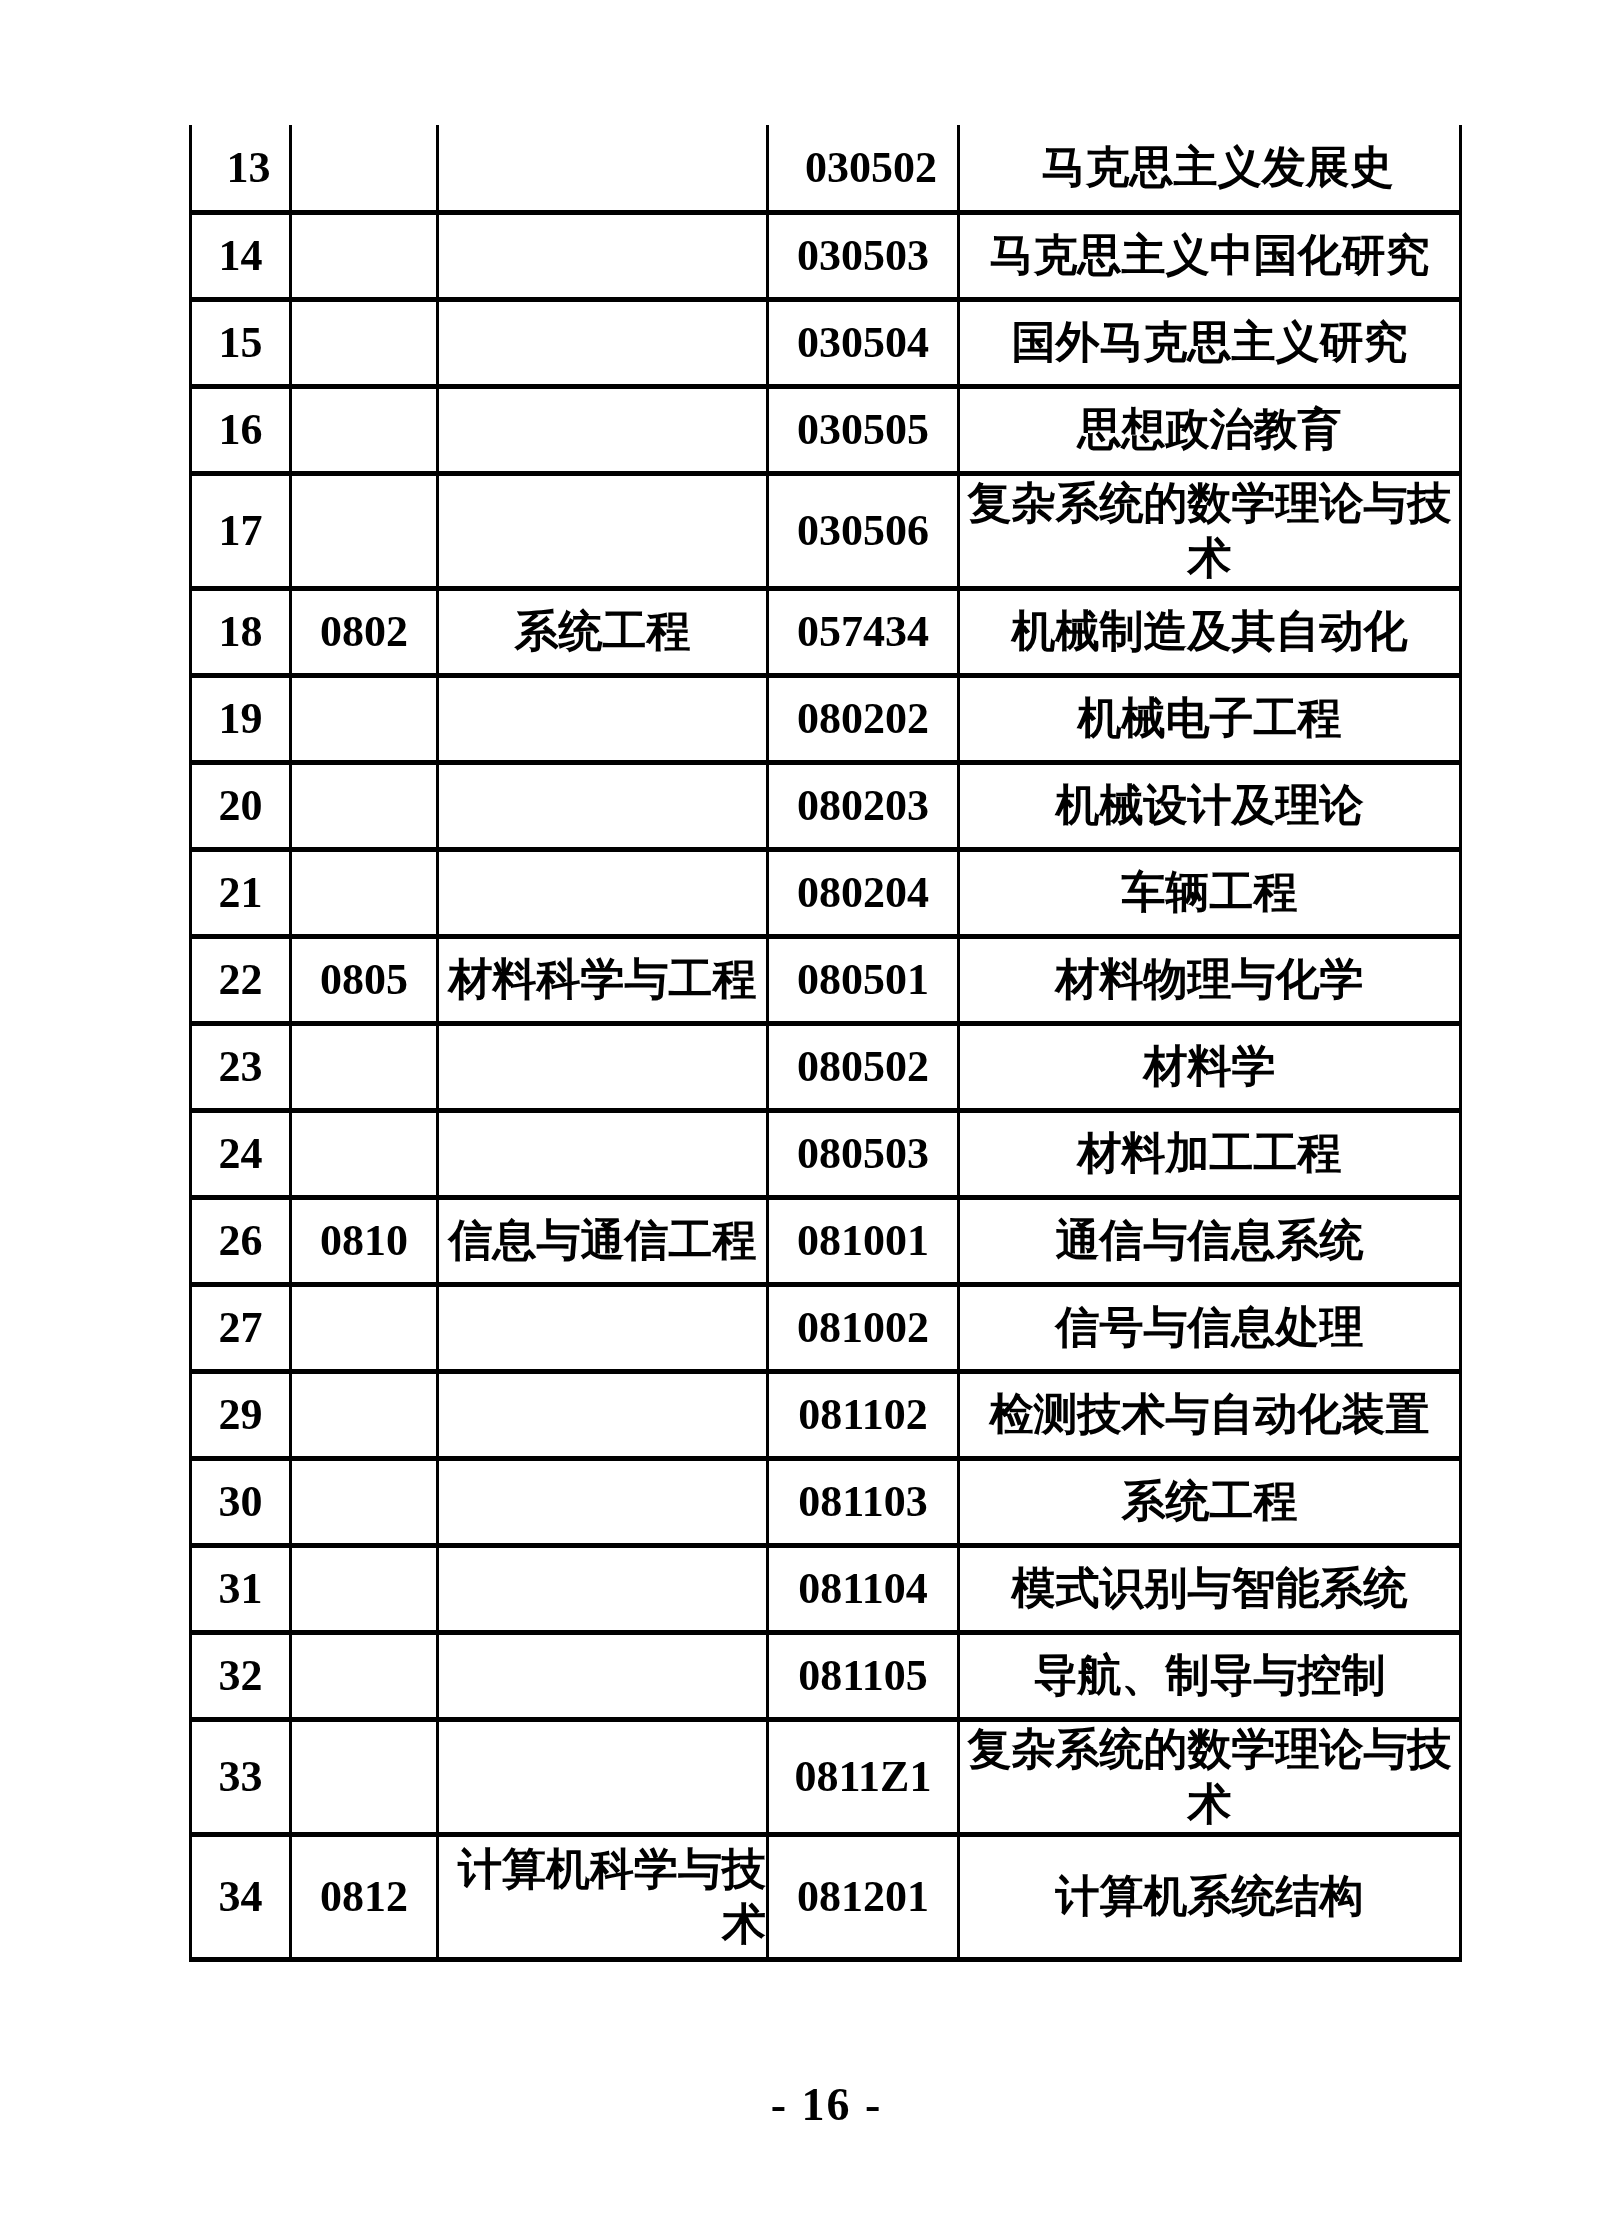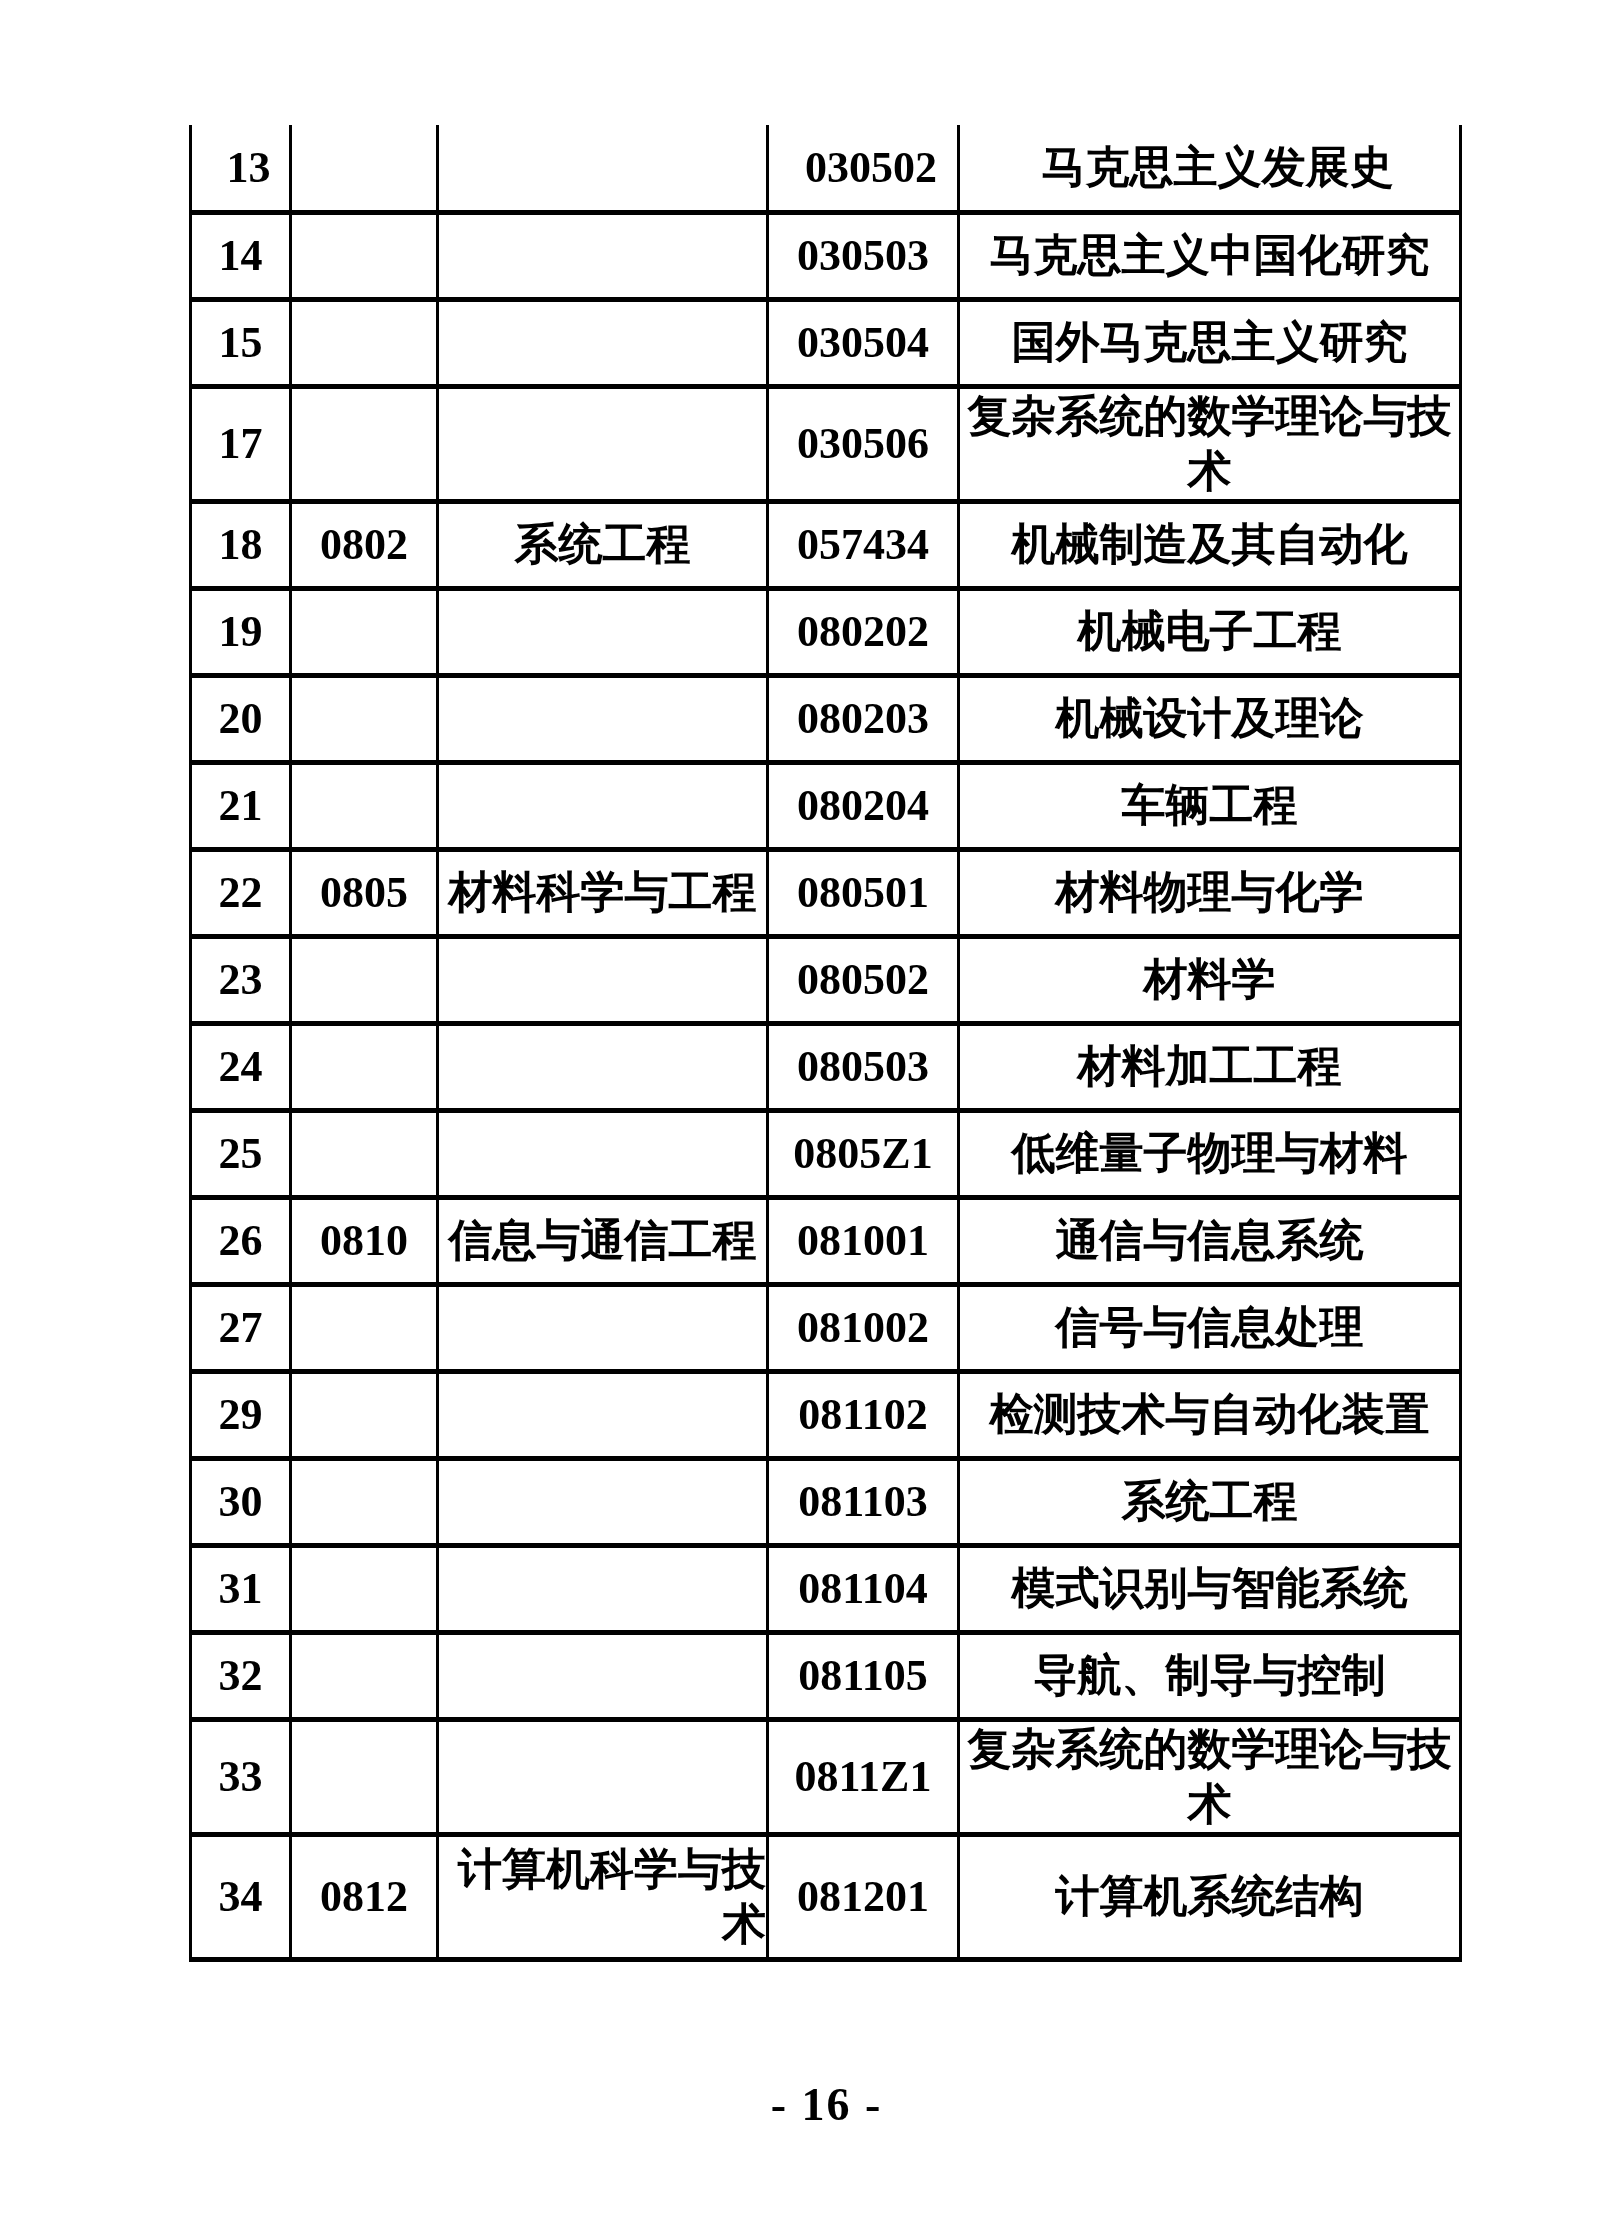--- a/index.html
+++ b/index.html
@@ -90,20 +90,27 @@
         <td>马克思主义中国化研究</td>
       </tr>
       <tr>
         <td>15</td>
         <td></td>
         <td></td>
         <td>030504</td>
         <td>国外马克思主义研究</td>
       </tr>
       <tr>
+        <td>16</td>
+        <td></td>
+        <td></td>
+        <td>030505</td>
+        <td>思想政治教育</td>
+      </tr>
+      <tr>
         <td>17</td>
         <td></td>
         <td></td>
         <td>030506</td>
         <td>复杂系统的数学理论与技术</td>
       </tr>
       <tr>
         <td>18</td>
         <td>0802</td>
         <td>系统工程</td>
@@ -144,27 +151,20 @@
         <td></td>
         <td>080502</td>
         <td>材料学</td>
       </tr>
       <tr>
         <td>24</td>
         <td></td>
         <td></td>
         <td>080503</td>
         <td>材料加工工程</td>
-      </tr>
-      <tr>
-        <td>25</td>
-        <td></td>
-        <td></td>
-        <td>0805Z1</td>
-        <td>低维量子物理与材料</td>
       </tr>
       <tr>
         <td>26</td>
         <td>0810</td>
         <td>信息与通信工程</td>
         <td>081001</td>
         <td>通信与信息系统</td>
       </tr>
       <tr>
         <td>27</td>

